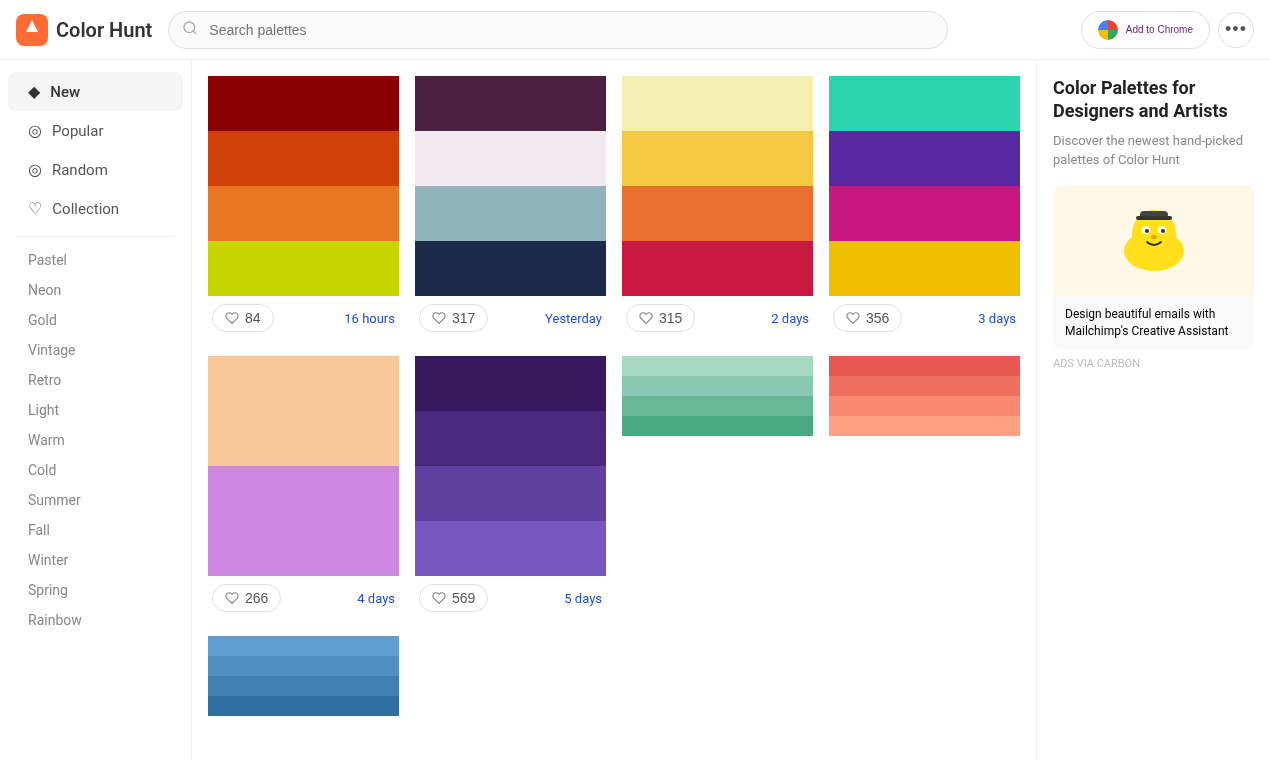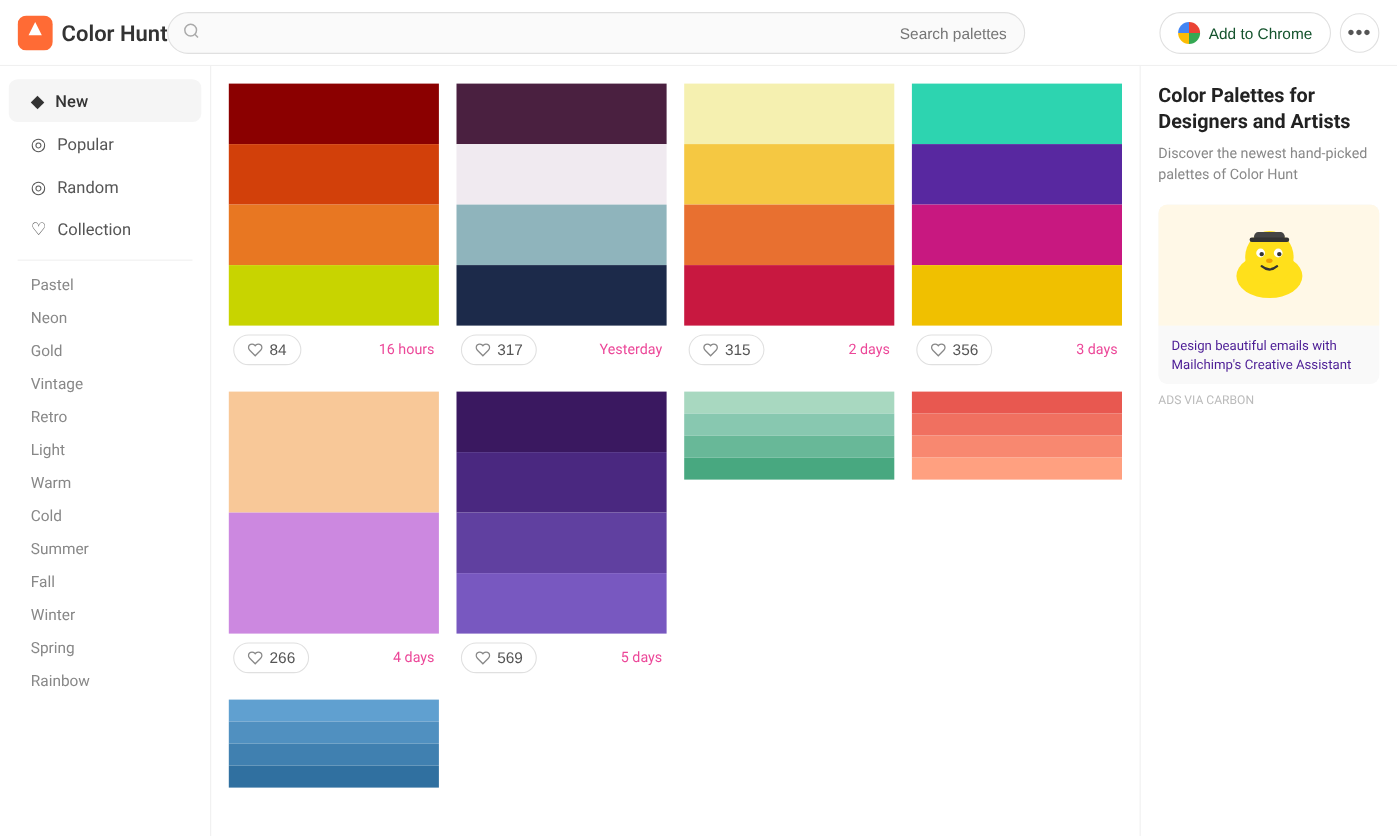--- a/index.html
+++ b/index.html
@@ -20,21 +20,21 @@
       padding: 0 16px;
       height: 60px;
       border-bottom: 1px solid #f0f0f0;
       flex-shrink: 0;
     }
     .logo {
       display: flex;
       align-items: center;
       gap: 8px;
       text-decoration: none;
-      margin-right: 0;
+      margin-right: 16px;
     }
     .logo-icon {
       width: 32px;
       height: 32px;
     }
     .logo-text {
       font-size: 20px;
       font-weight: 600;
       color: #333;
     }
@@ -45,21 +45,20 @@
     }
     .search-bar input {
       width: 100%;
       padding: 10px 16px 10px 40px;
       border: 1px solid #e0e0e0;
       border-radius: 24px;
       font-size: 14px;
       color: #555;
       outline: none;
       background: #fafafa;
-      text-align: right;
     }
     .search-icon-wrap {
       position: absolute;
       left: 14px;
       top: 50%;
       transform: translateY(-50%);
       color: #aaa;
     }
     .header-right {
       margin-left: auto;
@@ -68,22 +67,22 @@
       gap: 8px;
     }
     .add-to-chrome-btn {
       display: flex;
       align-items: center;
       gap: 8px;
       padding: 8px 16px;
       background: #fff;
       border: 1px solid #e0e0e0;
       border-radius: 20px;
-      font-size: 14px;
-      color: #14532d;
+      font-size: 10px;
+      color: #701a75;
       cursor: pointer;
     }
     .chrome-icon {
       width: 20px;
       height: 20px;
       border-radius: 50%;
       background: conic-gradient(#EA4335 0deg 90deg, #34A853 90deg 180deg, #FBBC05 180deg 270deg, #4285F4 270deg 360deg);
     }
     .more-btn {
       width: 36px;
@@ -185,21 +184,21 @@
       padding: 5px 12px;
       border: 1px solid #e0e0e0;
       border-radius: 20px;
       background: #fff;
       cursor: pointer;
       font-size: 14px;
       color: #555;
     }
     .time-label {
       font-size: 13px;
-      color: #ec4899;
+      color: #1d4ed8;
     }
 
     
     .right-sidebar {
       width: 234px;
       flex-shrink: 0;
       padding: 16px;
       border-left: 1px solid #f0f0f0;
     }
     .promo-title {
@@ -226,21 +225,21 @@
       height: 110px;
       background: #fff8e7;
       display: flex;
       align-items: center;
       justify-content: center;
       padding: 12px;
     }
     .ad-text {
       padding: 10px 12px;
       font-size: 12px;
-      color: #4c1d95;
+      color: #000000;
       line-height: 1.4;
     }
     .ads-label {
       font-size: 11px;
       color: #bbb;
       margin-top: 4px;
     }
   </style>
 </head>
 <body>

